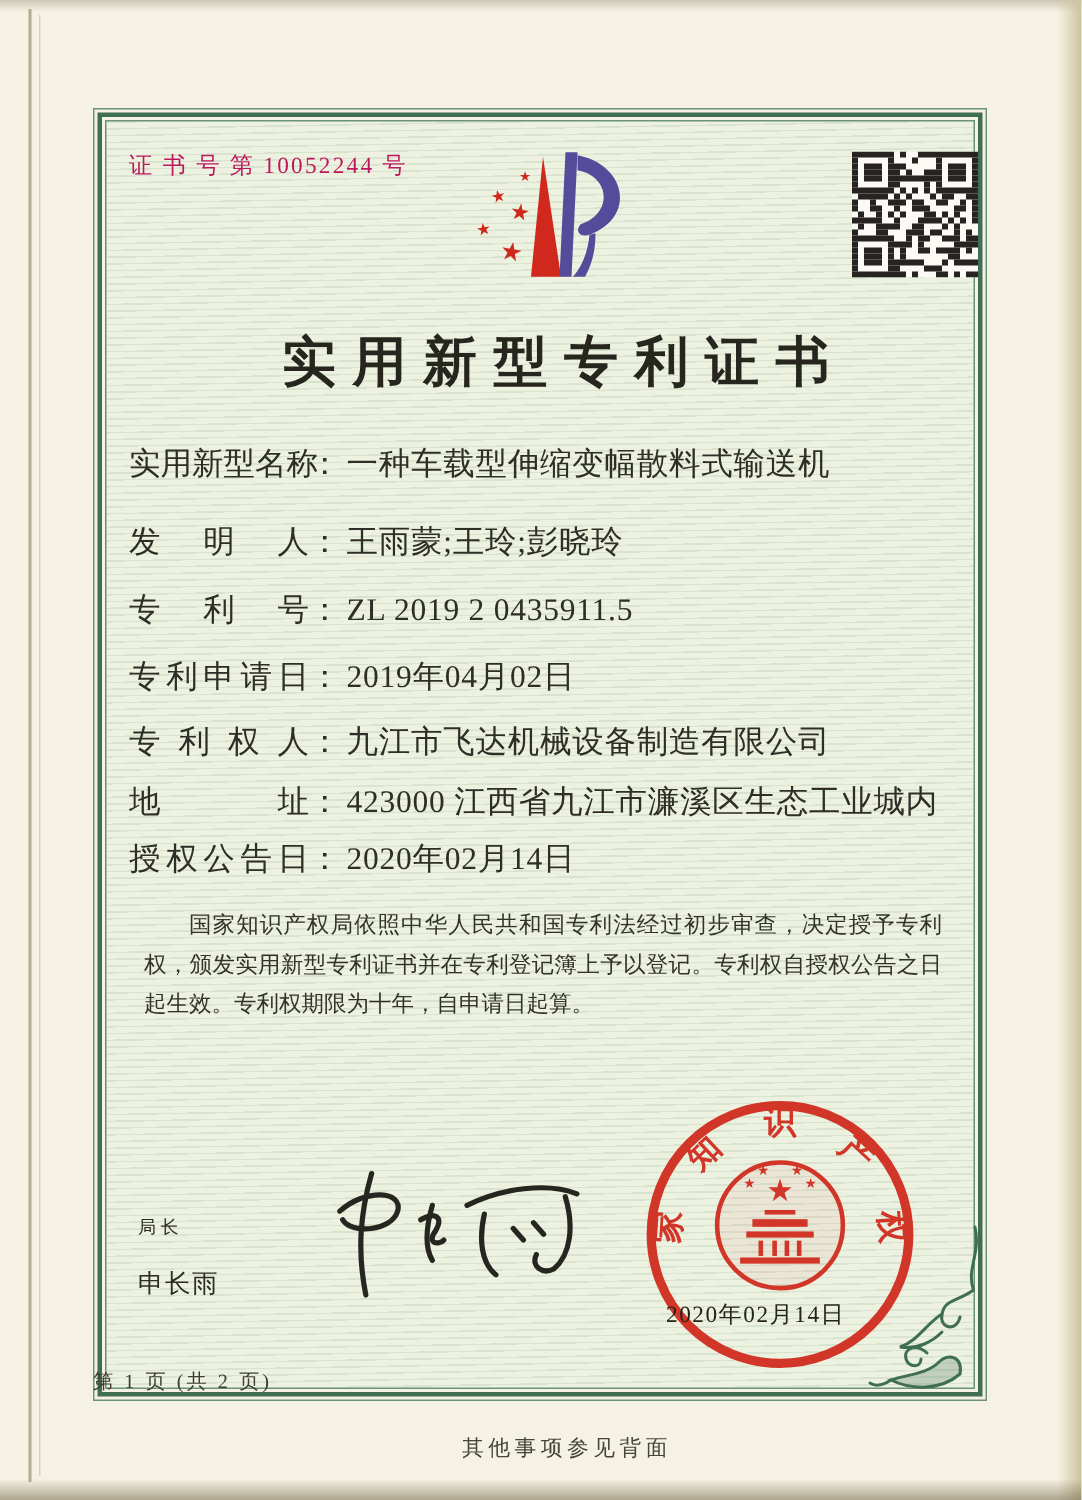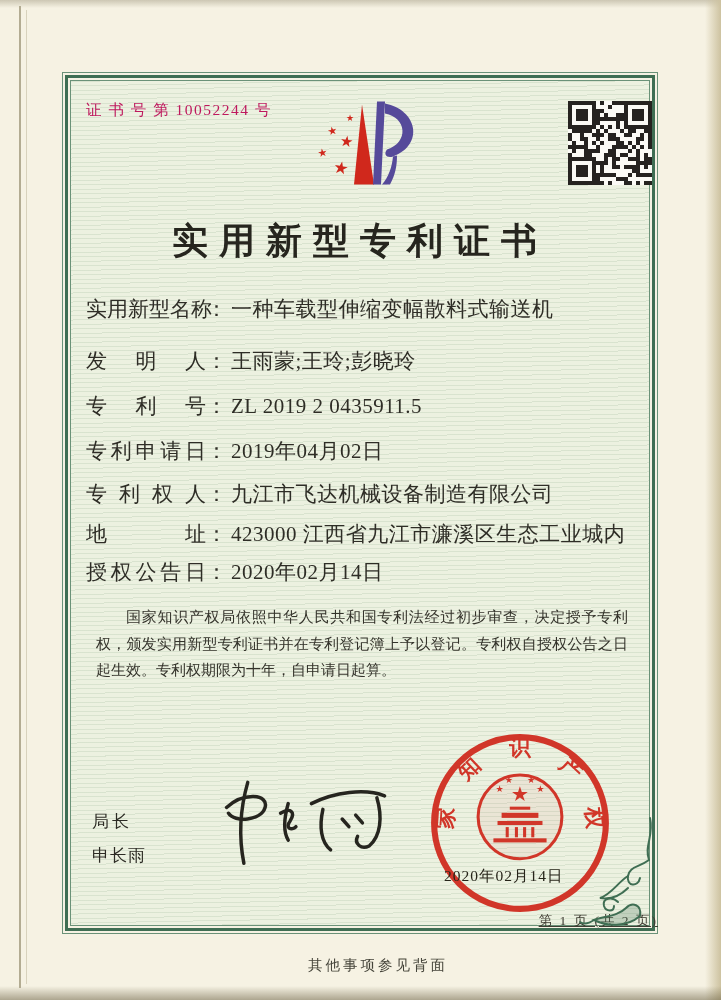--- a/index.html
+++ b/index.html
@@ -23,44 +23,44 @@
     border:1px solid #6a9278;box-sizing:border-box;}
   .f2{position:absolute;inset:2px;border:3px solid #3f6e53;}
   .f3{position:absolute;inset:2px;border:1px solid #6a9278;
     background-color:#ecf1e0;
     background-image:repeating-linear-gradient(179deg,rgba(122,158,122,.17) 0px,rgba(122,158,122,.17) 1px,rgba(0,0,0,0) 1px,rgba(0,0,0,0) 4.5px);}
 
   .cert-no{position:absolute;left:86px;top:100px;font-size:15.5px;letter-spacing:1.5px;color:#be185d;}
   .logo{position:absolute;left:292px;top:95px;width:150px;height:108px;}
   .qr{position:absolute;left:568px;top:101px;width:84px;height:84px;}
   .title{position:absolute;left:62px;top:217px;width:596px;text-align:center;
-    font-size:36px;font-weight:bold;letter-spacing:11px;color:#26251e;}
+    font-size:36px;font-weight:bold;letter-spacing:11px;color:#26251e;padding-left:16px;}
 
   .frow{position:absolute;left:86px;width:562px;font-size:21px;color:#2e2d26;white-space:nowrap;}
   .flabel{display:inline-block;width:120px;text-align:justify;text-align-last:justify;vertical-align:top;}
   .fcolon{display:inline-block;margin-right:4px;}
   .fval{letter-spacing:.5px;}
   .grantno{position:absolute;left:334px;top:0;}
   .grantno .glabel{letter-spacing:1px;}
 
   .paras{position:absolute;left:84px;top:592px;width:556px;font-size:15px;
     line-height:1.78;text-align:justify;color:#33322a;}
   .paras p{margin:12px;text-indent:2em;}
 
-  .sign-title{position:absolute;left:92px;top:810px;font-size:17px;letter-spacing:3px;color:#2c2b24;}
+  .sign-title{position:absolute;left:92px;top:810px;font-size:12px;letter-spacing:3px;color:#2c2b24;}
   .sign-name{position:absolute;left:92px;top:844px;font-size:17px;letter-spacing:1px;color:#2c2b24;}
   .signature{position:absolute;left:188px;top:768px;width:212px;height:102px;}
 
   .seal{position:absolute;left:428px;top:731px;width:184px;height:184px;opacity:.93;z-index:2;}
   .seal-date{position:absolute;left:444px;top:866px;font-size:15.5px;letter-spacing:1px;color:#262419;z-index:3;}
 
   .flourish{position:absolute;left:578px;top:816px;width:78px;height:116px;z-index:1;}
 
-  .page-num{position:absolute;left:62px;top:912px;width:596px;text-align:right;
-    font-size:13.5px;letter-spacing:2px;color:#3e3c32;text-decoration:underline;}
+  .page-num{position:absolute;left:62px;top:912px;width:596px;text-align:left;
+    font-size:13.5px;letter-spacing:2px;color:#3e3c32;}
   .back-note{position:absolute;left:80px;top:956px;width:596px;text-align:center;
     font-size:14.5px;letter-spacing:3px;color:#45443a;}
 
   .star{font-family:"DejaVu Sans",sans-serif;}
 </style>
 </head>
 <body>
 
 <div class="scan-top"></div>
 <div class="scan-right"></div>

